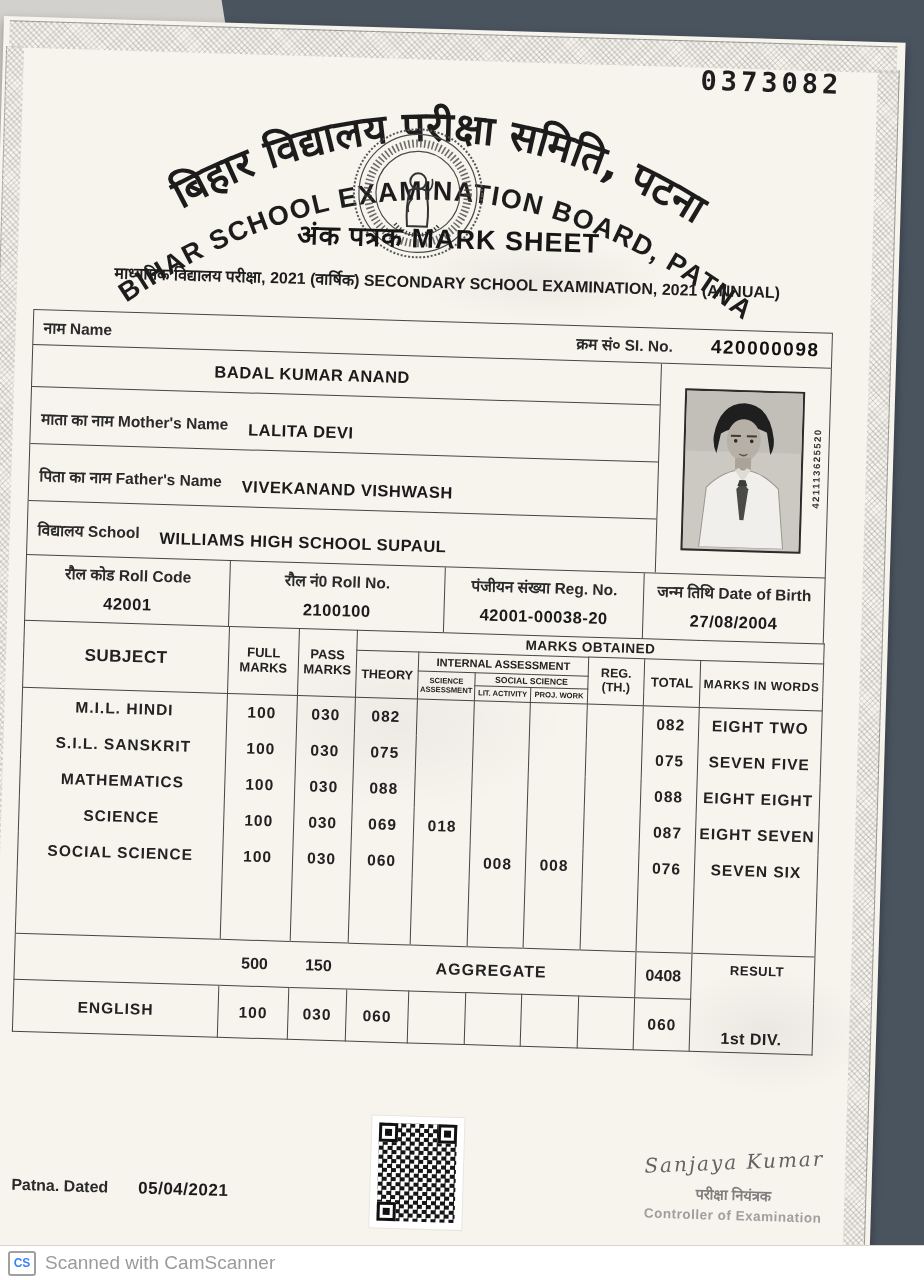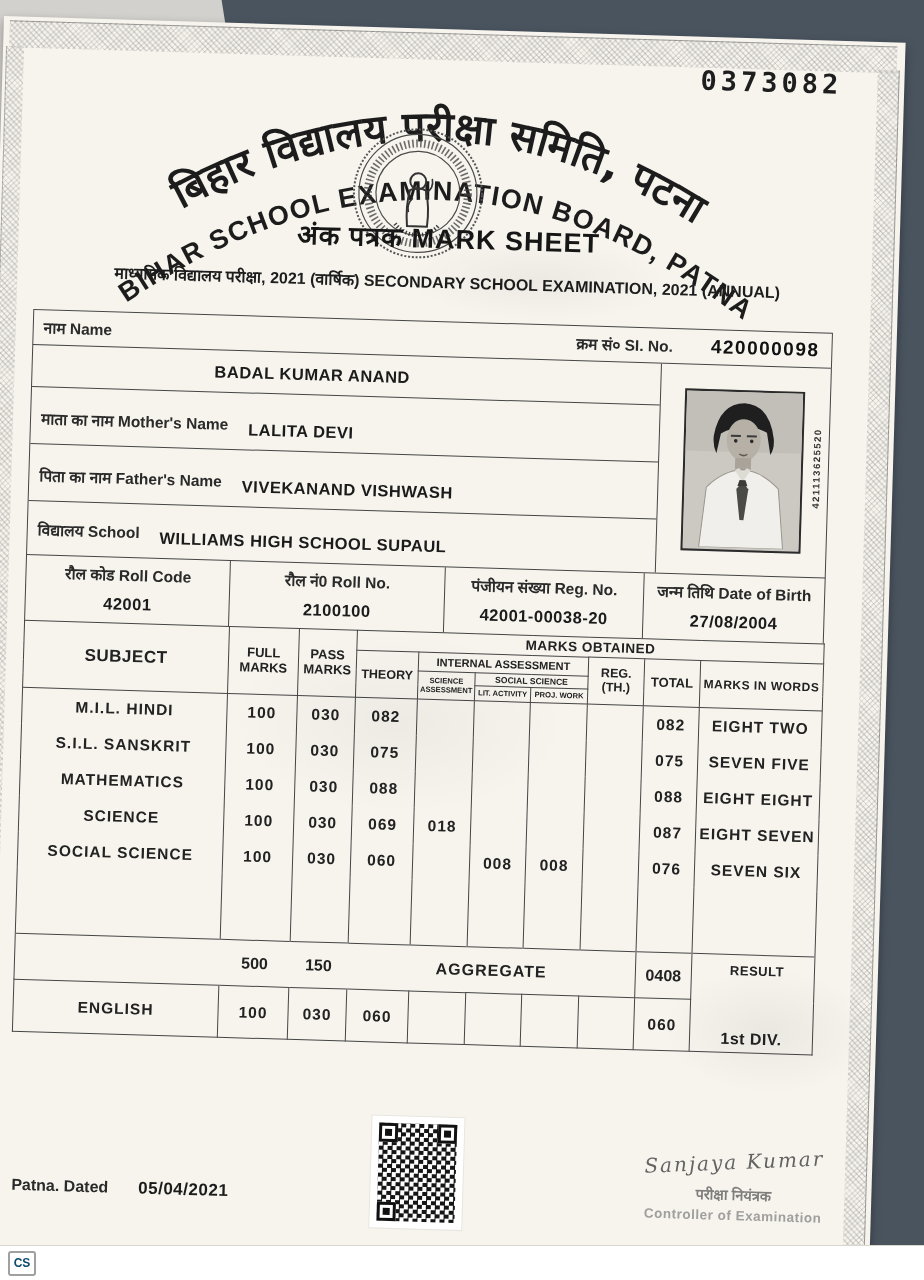--- a/index.html
+++ b/index.html
@@ -94,21 +94,21 @@
   .sig{font-family:"DejaVu Serif","Liberation Serif",serif;font-style:italic;font-size:20px;
        color:#4a4a4a;transform:rotate(-4deg);letter-spacing:2px;opacity:.85;}
   .sig-hi{margin-top:10px;font-weight:bold;font-size:14.5px;color:#6a6a6a;opacity:.85;}
   .sig-en{margin-top:4px;font-weight:bold;font-size:13.5px;color:#8a8a8a;opacity:.8;letter-spacing:.5px;}
 
   
   .scanbar{position:absolute;left:0;bottom:0;width:100%;height:35px;background:#fff;z-index:5;
            display:flex;align-items:center;gap:9px;padding-left:8px;box-sizing:border-box;
            border-top:1px solid #d9d6d0;}
   .cs-icon{display:inline-flex;align-items:center;justify-content:center;width:24px;height:21px;
-           border:2px solid #a0a0a0;border-radius:3px;color:#0c4a6e;font-weight:bold;font-size:12px;}
+           border:2px solid #a0a0a0;border-radius:3px;color:#3b82f6;font-weight:bold;font-size:12px;}
   .scan-text{color:#9b9b9b;font-size:19px;}
 </style>
 </head>
 <body>
 
 <div class="stage">
   <div class="under-sheet"></div>
 
   <div class="page">
     <div class="lace top"></div>
@@ -365,14 +365,15 @@
 
     <div class="sig-block">
       <div class="sig">Sanjaya Kumar</div>
       <div class="sig-hi">परीक्षा नियंत्रक</div>
       <div class="sig-en">Controller of Examination</div>
     </div>
   </div>
 
   <div class="scanbar">
     <span class="cs-icon">CS</span>
+    <span class="scan-text">Scanned with CamScanner</span>
   </div>
 </div>
 
 </body></html>

